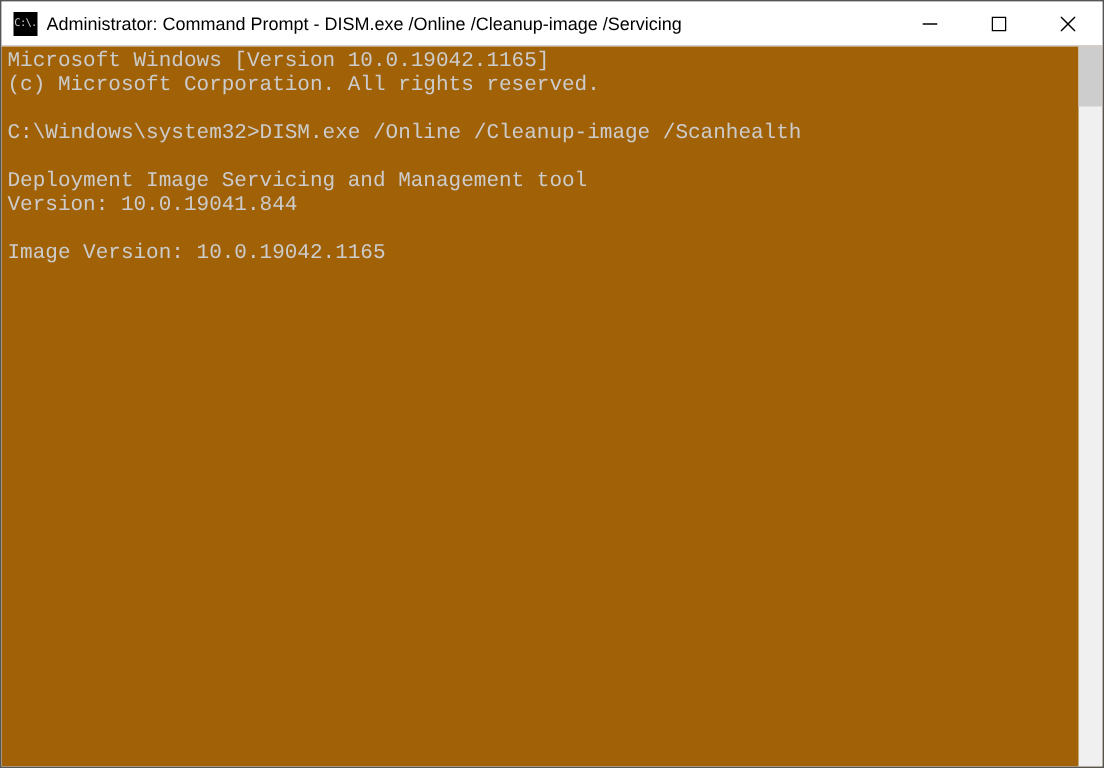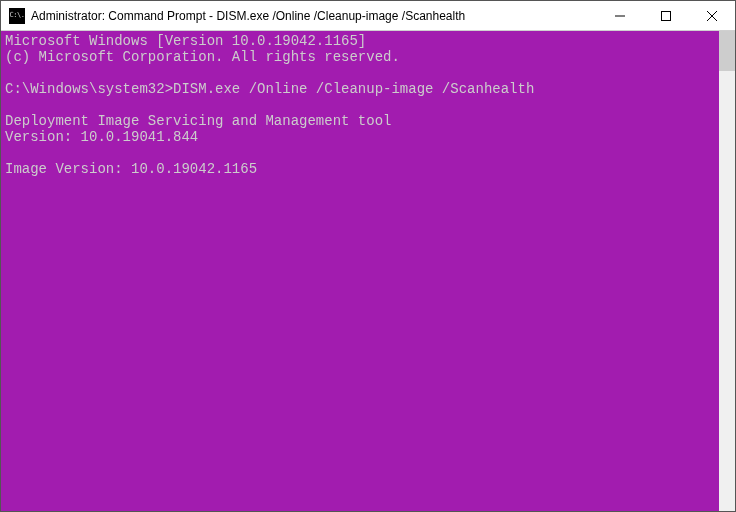--- a/index.html
+++ b/index.html
@@ -52,21 +52,21 @@
       justify-content: center;
       font-size: 10px;
       color: #000;
       background: transparent;
       border: none;
     }
     .win-btn svg { width: 10px; height: 10px; stroke: #000; stroke-width: 1; fill: none; }
     .console-area {
       position: relative;
       height: calc(100% - 30px);
-      background: #a21caf;
+      background: #a16207;
       display: flex;
     }
     .console-content {
       flex: 1;
       padding: 2px 4px;
       font-family: Consolas, "Courier New", monospace;
       font-size: 14px;
       line-height: 16px;
       color: #cccccc;
       white-space: pre;
@@ -87,21 +87,21 @@
     }
     .line { min-height: 16px; }
   </style>
 </head>
 <body>
 
 <div class="titlebar">
   <div class="titlebar-icon">
     <span>C:\.</span>
   </div>
-  <div class="titlebar-text">Administrator: Command Prompt - DISM.exe  /Online /Cleanup-image /Scanhealth</div>
+  <div class="titlebar-text">Administrator: Command Prompt - DISM.exe  /Online /Cleanup-image /Servicing</div>
   <div class="win-controls">
     <button class="win-btn">
       <svg viewBox="0 0 10 10">
           <line x1="0" y1="5" x2="10" y2="5"></line>
         </svg>
     </button>
     <button class="win-btn">
       <svg viewBox="0 0 10 10">
           <rect x="0.5" y="0.5" width="9" height="9"></rect>
         </svg>

